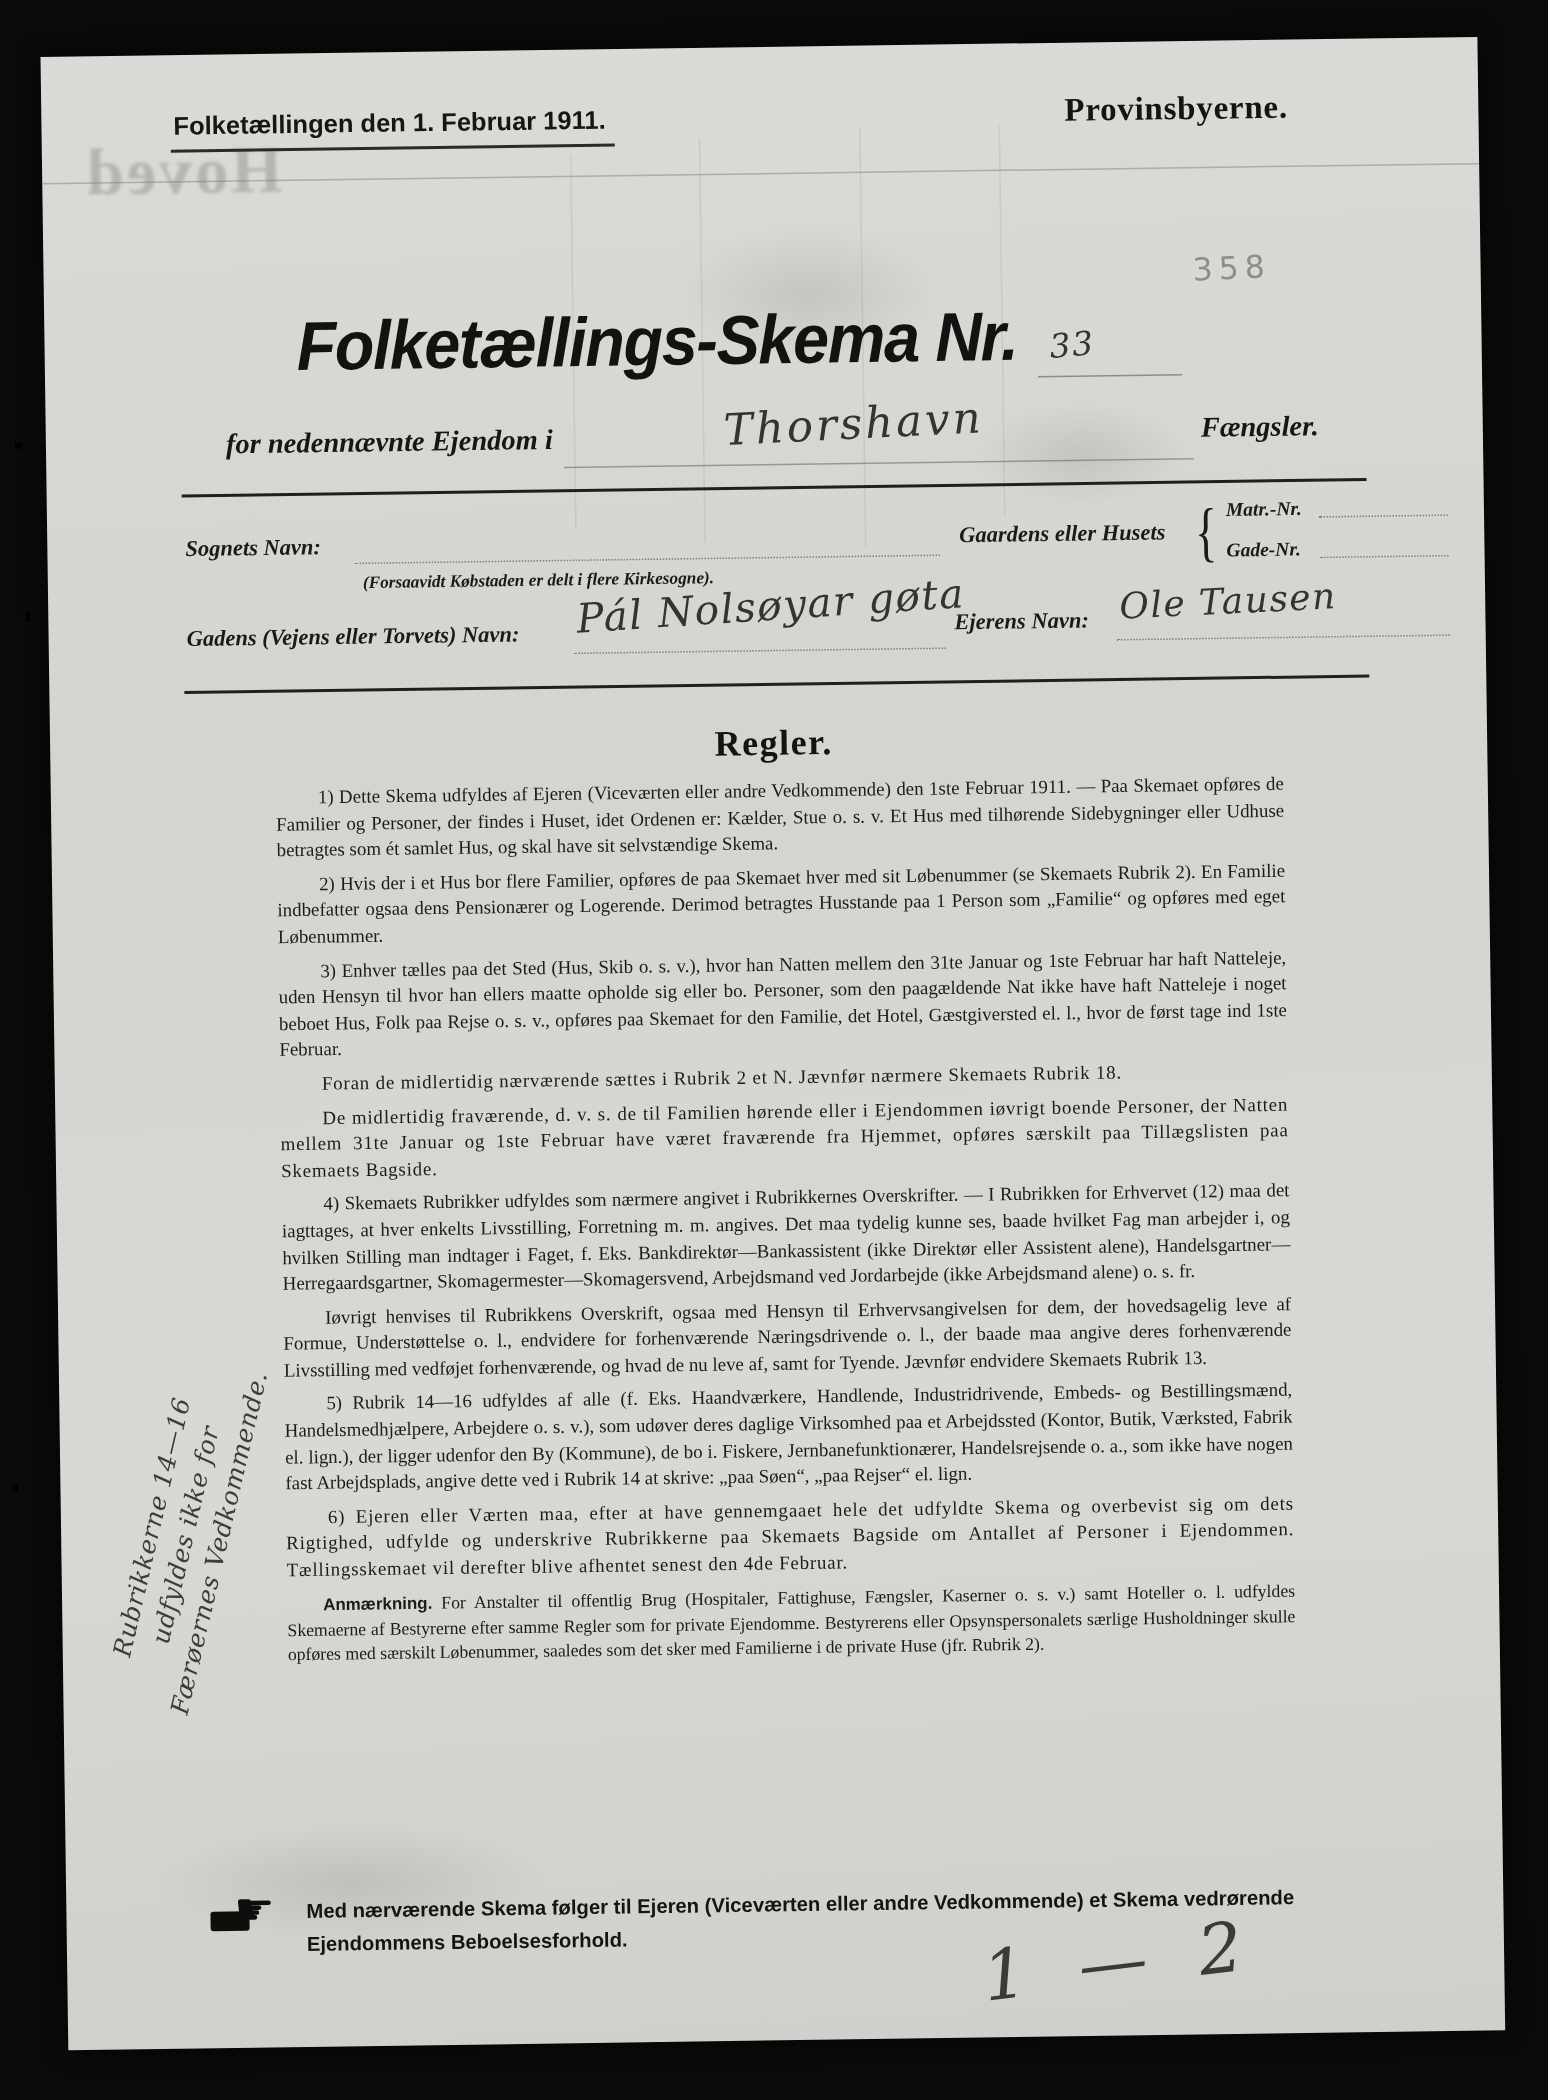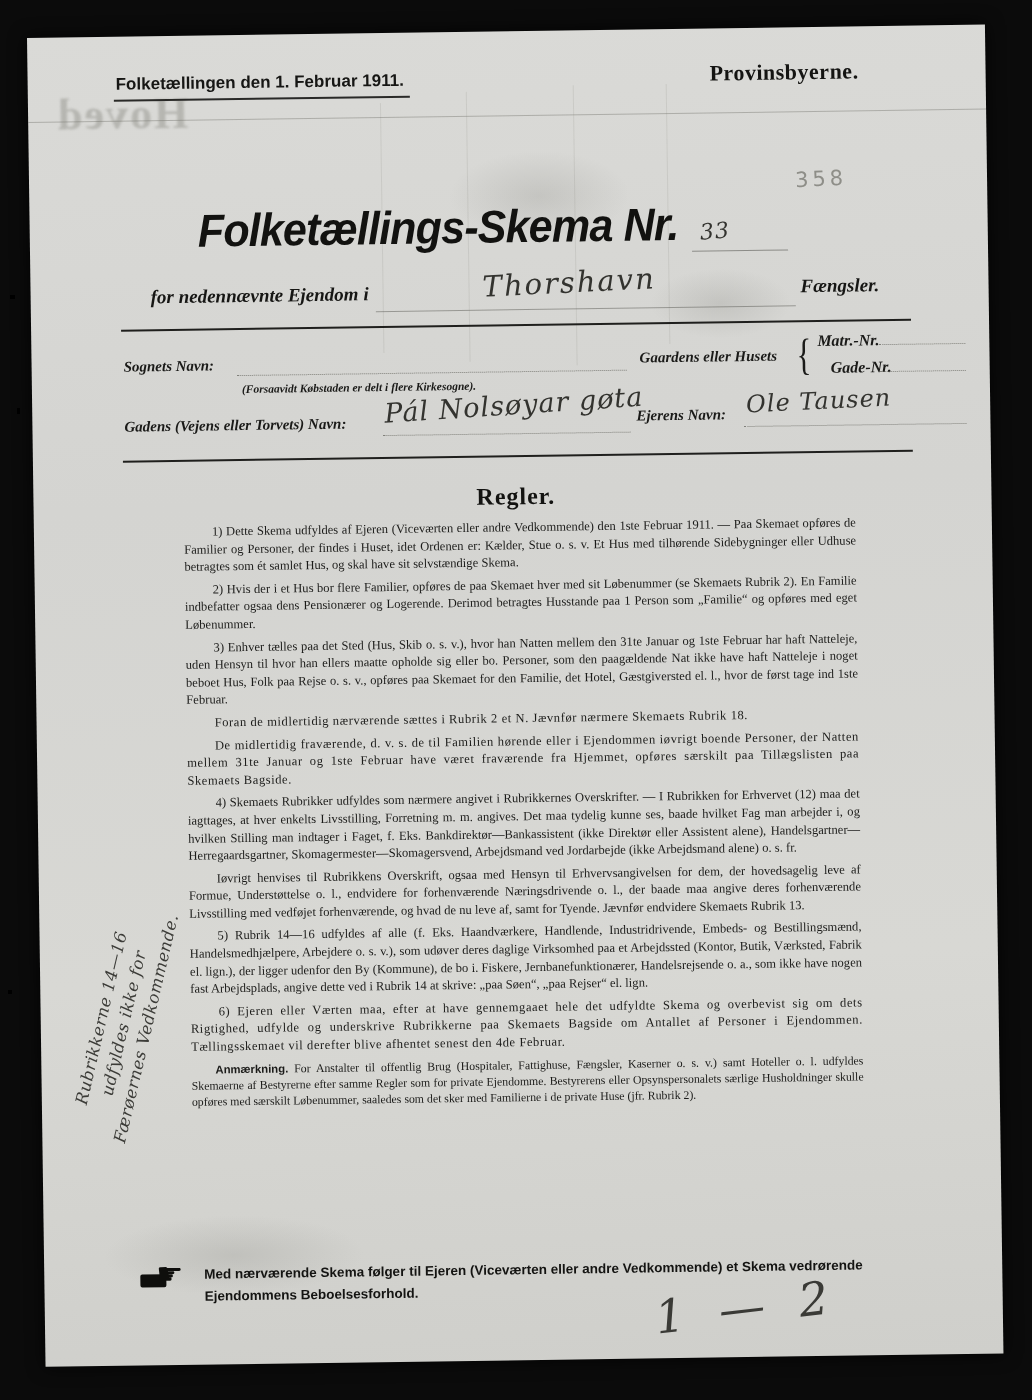--- a/index.html
+++ b/index.html
@@ -51,21 +51,21 @@
   .hw-owner{font-size:24px;letter-spacing:1px;transform:rotate(-2deg);white-space:nowrap;}
   .hw-pagenr{font-size:46px;letter-spacing:10px;transform:rotate(-6deg);color:#3a3a36;}
   .nr-underline{position:absolute;height:1px;background:rgba(90,90,85,.6);}
   .sub-title{font-weight:bold;font-style:italic;font-size:19px;color:#161614;white-space:nowrap;}
   .writein-line{position:absolute;border-bottom:1px solid rgba(100,100,94,.55);}
   .dotted{position:absolute;border-bottom:1px dotted rgba(100,100,94,.75);}
   .rule-thick{position:absolute;height:2px;background:#1f1f1d;}
   .field-label{font-weight:bold;font-style:italic;font-size:15px;color:#1a1a18;white-space:nowrap;}
   .field-note{font-weight:bold;font-style:italic;font-size:11.5px;color:#1a1a18;white-space:nowrap;}
   .brace{font-size:44px;font-weight:normal;color:#1a1a18;transform:scaleX(.7);}
-  .small-label{font-weight:bold;font-style:italic;font-size:16px;color:#1a1a18;white-space:nowrap;}
+  .small-label{font-weight:bold;font-style:italic;font-size:13px;color:#1a1a18;white-space:nowrap;}
   .regler-h{font-weight:bold;font-size:24px;letter-spacing:1px;color:#131311;}
   .rules{
     font-size:12.6px;line-height:17.6px;color:#1b1b19;text-align:justify;
   }
   .rules p{margin:0 0 5px 0;text-indent:28px;}
   .rules p.ls{letter-spacing:.55px;}
   .rules p.anm{font-size:11.8px;line-height:16.2px;text-indent:24px;}
   .rules .anm-lead{font-weight:bold;font-family:"Liberation Sans",sans-serif;font-size:11.3px;}
   .footer-note{
     font-family:"Liberation Sans",sans-serif;font-weight:bold;font-size:13.5px;
@@ -115,21 +115,21 @@
   <div class="rule-thick" style="left:90px;top:293px;width:790px;"></div>
 
   <div class="abs field-label" style="left:92px;top:322px;">Sognets Navn:</div>
   <div class="dotted" style="left:205px;top:340px;width:390px;"></div>
   <div class="abs field-note" style="left:210px;top:348px;">(Forsaavidt Købstaden er delt i flere Kirkesogne).</div>
 
   <div class="abs field-label" style="left:608px;top:320px;">Gaardens eller Husets</div>
   <div class="abs brace" style="left:762px;top:302px;">{</div>
   <div class="abs small-label" style="left:786px;top:305px;">Matr.-Nr.</div>
   <div class="dotted" style="left:848px;top:318px;width:86px;"></div>
-  <div class="abs small-label" style="left:786px;top:332px;margin-left:13px;">Gade-Nr.</div>
+  <div class="abs small-label" style="left:786px;top:332px;">Gade-Nr.</div>
   <div class="dotted" style="left:848px;top:345px;width:86px;"></div>
 
   <div class="abs field-label" style="left:92px;top:382px;">Gadens (Vejens eller Torvets) Navn:</div>
   <div class="dotted" style="left:350px;top:402px;width:248px;"></div>
   <div class="abs hw hw-street" style="left:352px;top:358px;">Pál Nolsøyar gøta</div>
   <div class="abs field-label" style="left:604px;top:378px;">Ejerens Navn:</div>
   <div class="dotted" style="left:712px;top:398px;width:222px;"></div>
   <div class="abs hw hw-owner" style="left:714px;top:360px;">Ole Tausen</div>
 
   <div class="rule-thick" style="left:90px;top:424px;width:790px;"></div>

